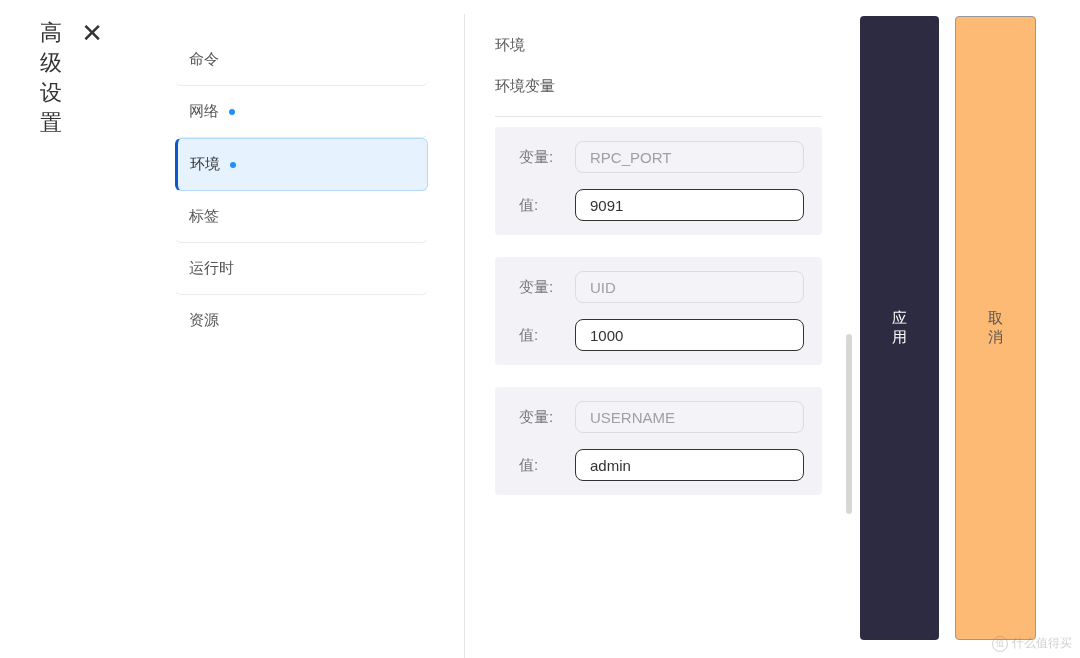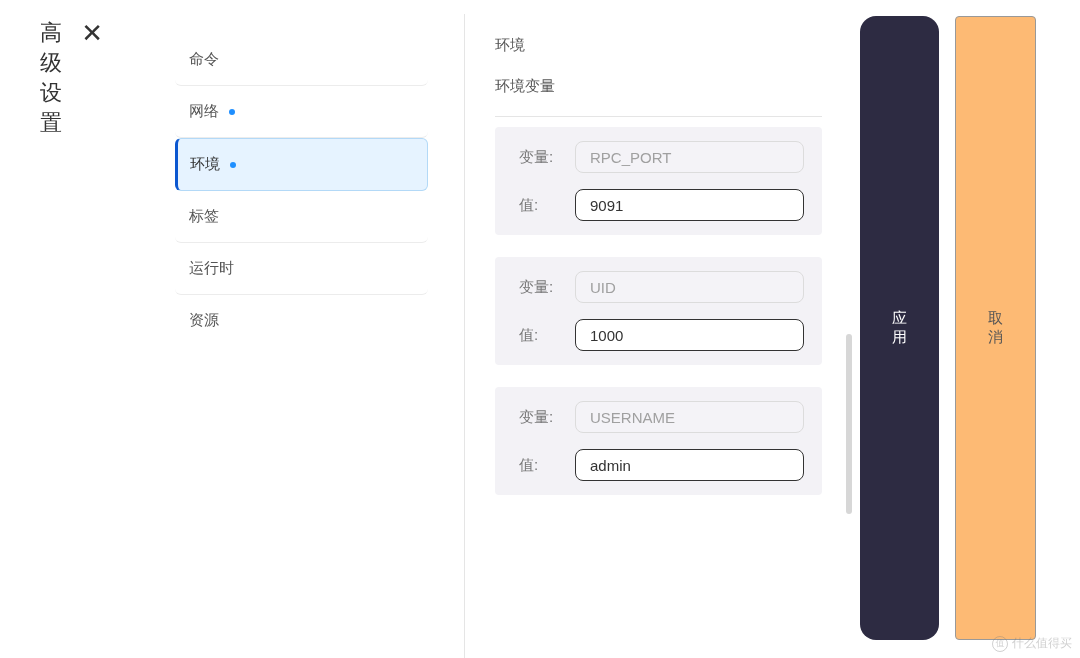--- a/index.html
+++ b/index.html
@@ -160,21 +160,20 @@
     .btn {
       padding: 10px 32px;
       font-size: 15px;
       border-radius: 4px;
       cursor: pointer;
       border: none;
     }
     .btn-primary {
       background: #2d2b42;
       color: #fff;
-      border-radius: 16px;
     }
     .btn-secondary {
       background: #fdba74;
       color: #555;
       border: 1.5px solid #999;
     }
     .watermark {
       position: absolute;
       right: 8px;
       bottom: 6px;

